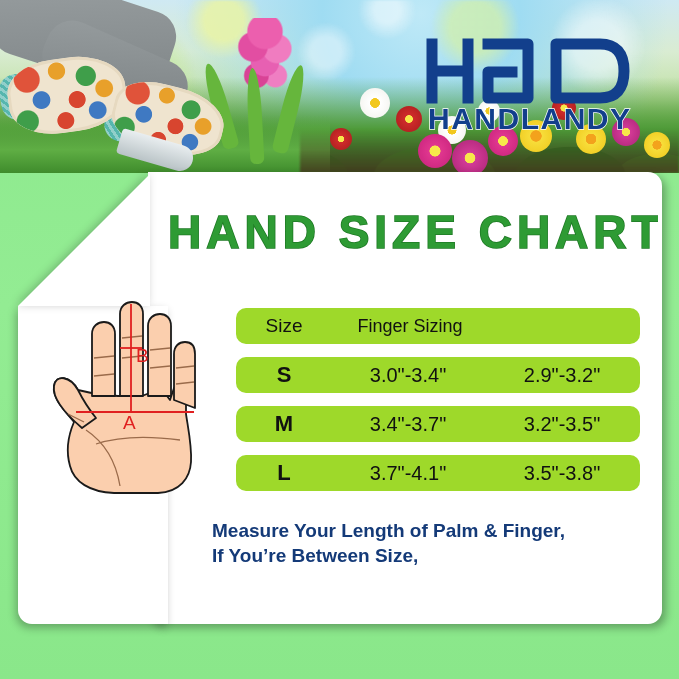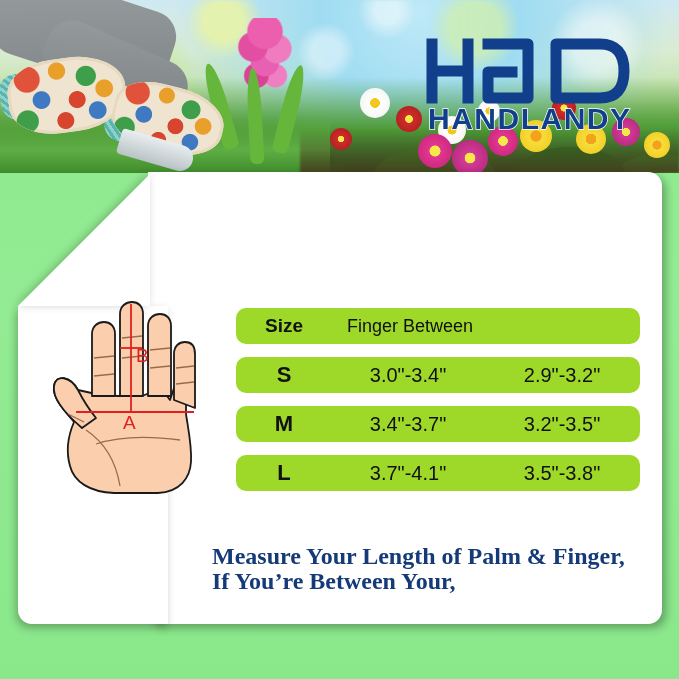--- a/index.html
+++ b/index.html
@@ -115,29 +115,29 @@
 
   
   .table{position:absolute;left:236px;top:308px;width:404px;}
   .row{display:flex;align-items:center;height:36px;margin-bottom:13px;
        background:#9ed92a;border-radius:10px;}
   .row.head{background:#9ed92a;}
   .cell{text-align:center;color:#111111;}
   .c-size{width:96px;}
   .c-pw{width:152px;}
   .c-fl{width:156px;}
-  .row.head .cell{font-size:19px;font-weight:bold;}
+  .row.head .cell{font-size:19px;font-weight:normal;}
   .row.head .c-pw,.row.head .c-fl{font-weight:normal;font-size:18px;}
   .row.body .c-size{font-size:22px;font-weight:bold;}
   .row.body .c-pw,.row.body .c-fl{font-size:20px;}
 
   
-  .note{position:absolute;left:212px;top:544px;width:430px;
-        color:#143a78;font-family:Liberation Serif, serif;font-weight:bold;
-        font-size:24px;line-height:25px;}
+  .note{position:absolute;left:212px;top:518px;width:430px;
+        color:#143a78;font-family:Liberation Sans, sans-serif;font-weight:bold;
+        font-size:19px;line-height:25px;}
   .note div{white-space:nowrap;}
 </style>
 </head>
 <body>
 
 <div id="root">
 
   <div class="banner">
     <div class="sky"></div>
     <div class="bokeh"></div>
@@ -187,20 +187,25 @@
 
         <path d="M132 8 H176 Q200 8 200 35 Q200 62 176 62 H132 Z"></path>
       </g>
       <text x="4" y="93" font-family="Liberation Sans, sans-serif" font-size="30" font-weight="bold" letter-spacing="1.5" fill="#123f8c" stroke="#ffffff" stroke-width="1.4" paint-order="stroke">HANDLANDY</text>
     </svg>
   </div>
 
   <div class="card"></div>
   <div class="card-wing"></div>
 
+  <div class="title">
+    <svg width="490" height="64" viewBox="0 0 490 64">
+      <text x="0" y="48" font-family="Liberation Sans, sans-serif" font-size="46" font-weight="bold" letter-spacing="5" fill="#2e9b34" stroke="#1f7a25" stroke-width="1.6" paint-order="stroke">HAND SIZE CHART</text>
+    </svg>
+  </div>
 
   <div class="hand">
     <svg width="184" height="216" viewBox="0 0 184 216">
       <g fill="#fbcfae" stroke="#1a1a1a" stroke-width="1.8" stroke-linejoin="round">
 
         <path d="M44 94 C36 80 22 78 20 90 C18 102 30 114 40 126
                  C34 140 32 156 36 170 C40 186 56 196 80 197
                  L124 197 C146 196 156 182 157 166
                  C158 150 154 132 152 118
                  L152 96 C152 88 144 86 140 92
@@ -238,21 +243,21 @@
       </g>
       <text x="89" y="133" font-family="Liberation Sans, sans-serif" font-size="19" fill="#e02020">A</text>
       <text x="102" y="66" font-family="Liberation Sans, sans-serif" font-size="19" fill="#e02020">B</text>
     </svg>
   </div>
 
   <div class="table">
 
     <div class="row head">
       <div class="cell c-size">Size</div>
-      <div class="cell c-fl">Finger Between</div>
+      <div class="cell c-fl">Finger Sizing</div>
     </div>
 
     <div class="row body">
       <div class="cell c-size">S</div>
       <div class="cell c-pw">3.0"-3.4"</div>
       <div class="cell c-fl">2.9"-3.2"</div>
     </div>
 
     <div class="row body">
       <div class="cell c-size">M</div>
@@ -262,16 +267,16 @@
 
     <div class="row body">
       <div class="cell c-size">L</div>
       <div class="cell c-pw">3.7"-4.1"</div>
       <div class="cell c-fl">3.5"-3.8"</div>
     </div>
   </div>
 
   <div class="note">
     <div>Measure Your Length of Palm &amp; Finger,</div>
-    <div>If You’re Between Your,</div>
+    <div>If You’re Between Size,</div>
   </div>
 
 </div>
 
 </body></html>

